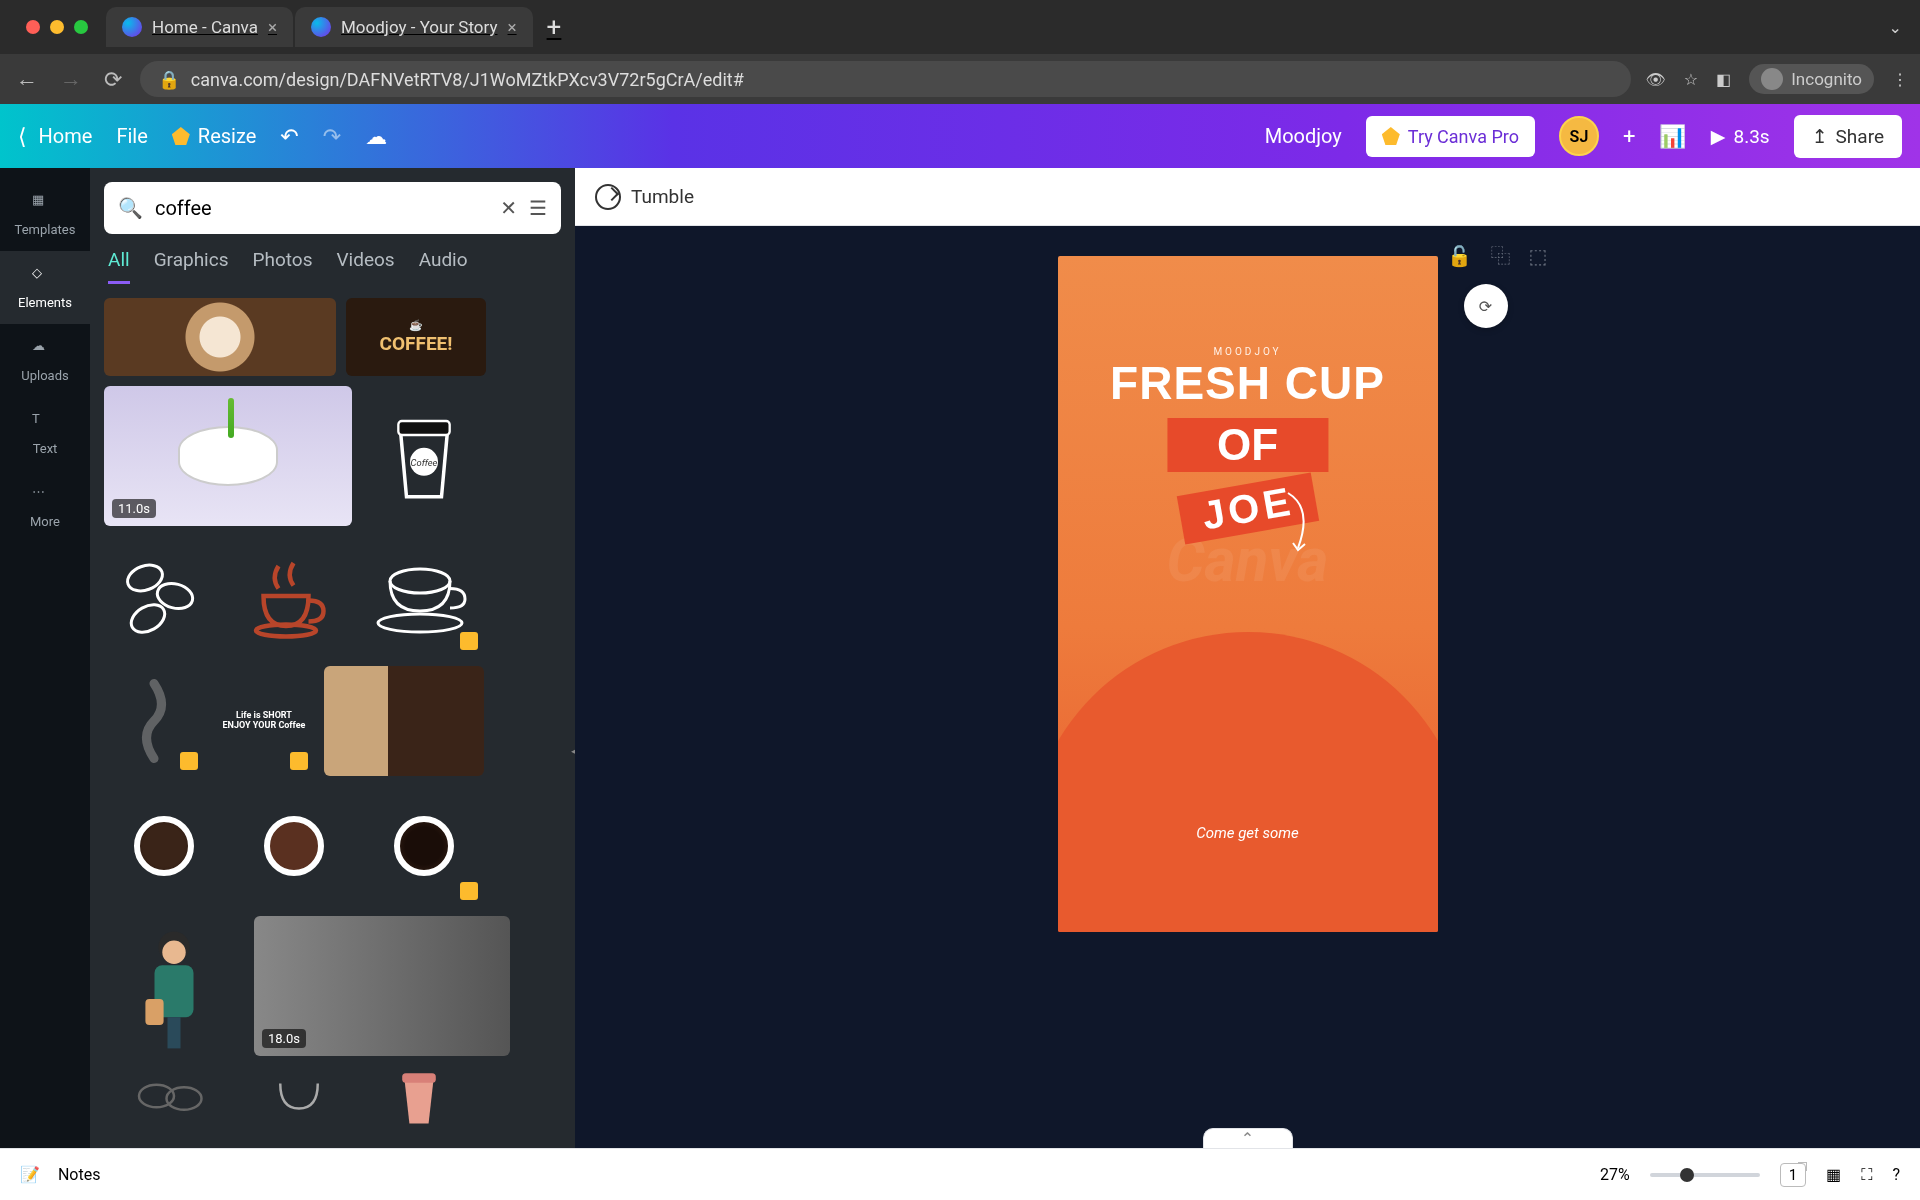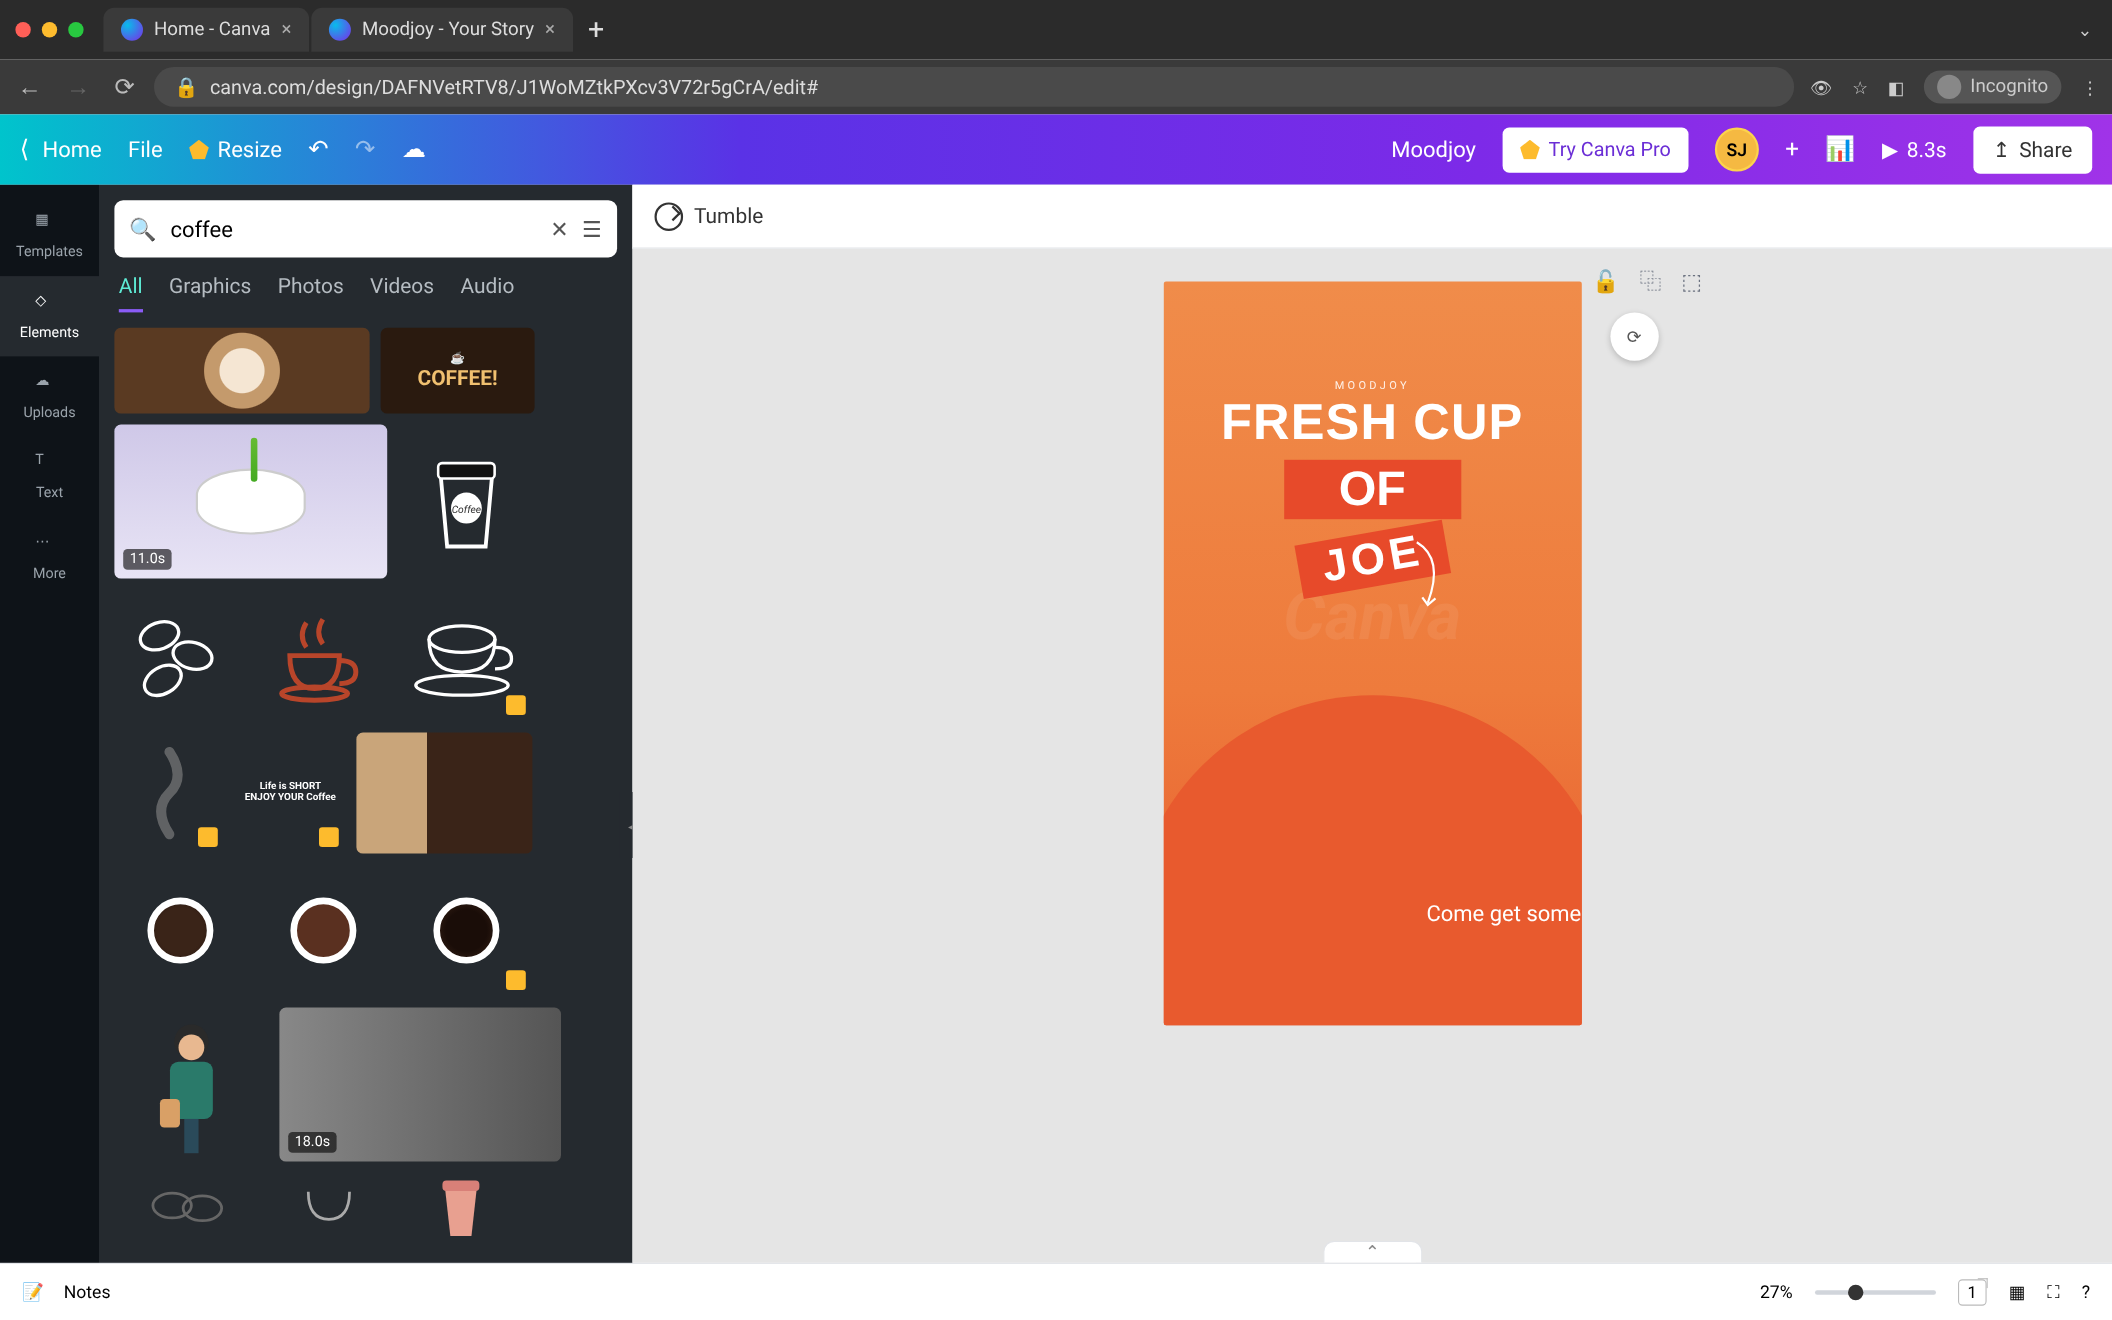--- a/index.html
+++ b/index.html
@@ -1,19 +1,19 @@
 <!DOCTYPE html>
 <html><head>
 <meta charset="utf-8">
 <style>
   * { box-sizing: border-box; margin: 0; padding: 0; font-family: -apple-system, BlinkMacSystemFont, "Segoe UI", Roboto, sans-serif; }
   body { background: #fff; width: 1920px; height: 1200px; overflow: hidden; }
 
   
-  .mac-chrome { background: #2b2b2b; height: 54px; display: flex; align-items: center; padding: 0 14px; position: relative; }
+  .mac-chrome { background: #2b2b2b; height: 54px; display: flex; align-items: center; padding: 0 26px; position: relative; text-decoration: underline; }
   .traffic { display: flex; gap: 10px; margin-right: 18px; }
   .dot { width: 14px; height: 14px; border-radius: 50%; }
   .dot.red { background: #ff5f57; }
   .dot.yellow { background: #febc2e; }
   .dot.green { background: #28c840; }
   .tabs { display: flex; gap: 0; align-items: center; flex: 1; }
   .tab { display: flex; align-items: center; gap: 10px; padding: 10px 16px; background: #3a3a3a; border-radius: 10px 10px 0 0; margin-right: 2px; color: #ddd; font-size: 17px; max-width: 310px; }
   .tab .favicon { width: 20px; height: 20px; border-radius: 50%; background: radial-gradient(circle at 30% 30%, #08bcea, #7d2ae8); flex-shrink: 0; }
   .tab .close { margin-left: auto; color: #aaa; cursor: pointer; }
   .newtab { color: #ddd; font-size: 26px; margin-left: 12px; cursor: pointer; }
@@ -60,38 +60,38 @@
   .filter-tabs .ft { padding-bottom: 10px; cursor: pointer; }
   .filter-tabs .ft.active { color: #5eead4; border-bottom: 3px solid #8b5cf6; }
   .results { flex: 1; overflow: hidden; padding: 6px 14px; position: relative; }
   .masonry { display: flex; flex-wrap: wrap; gap: 10px; }
   .thumb { background: #3a3f44; border-radius: 6px; position: relative; overflow: hidden; display: flex; align-items: center; justify-content: center; }
   .thumb .dur { position: absolute; left: 8px; bottom: 8px; background: rgba(0,0,0,0.6); color: #fff; font-size: 13px; padding: 2px 6px; border-radius: 4px; }
   .thumb .prem { position: absolute; right: 6px; bottom: 6px; width: 18px; height: 18px; background: #fdbb2d; border-radius: 3px; }
   .drag-handle { position: absolute; right: -12px; top: 50%; width: 24px; height: 60px; background: #252a2f; border-radius: 0 8px 8px 0; display: flex; align-items: center; justify-content: center; color: #888; z-index: 5; }
 
   
-  .canvas-wrap { flex: 1; background: #e5e5e5; display: flex; flex-direction: column; position: relative; }
+  .canvas-wrap { flex: 1; background: #0f172a; display: flex; flex-direction: column; position: relative; }
   .canvas-top { height: 58px; background: #fff; border-bottom: 1px solid #e2e4e8; display: flex; align-items: center; padding: 0 20px; gap: 12px; }
   .anim-chip { display: flex; align-items: center; gap: 10px; font-size: 19px; color: #333; }
   .anim-chip .aicon { width: 26px; height: 26px; border: 2px solid #333; border-radius: 50%; position: relative; }
   .anim-chip .aicon::after { content: ""; position: absolute; width: 8px; height: 8px; border-top: 2px solid #333; border-right: 2px solid #333; top: 3px; right: 2px; transform: rotate(45deg); }
 
   .canvas-scroll { flex: 1; display: flex; flex-direction: column; align-items: center; padding-top: 30px; overflow: hidden; position: relative; }
   .page-actions { position: absolute; top: 18px; left: 50%; transform: translateX(200px); display: flex; gap: 18px; color: #6b7280; }
   .page-actions span { cursor: pointer; font-size: 20px; }
 
   .design { width: 380px; height: 676px; background: linear-gradient(180deg, #f08c4a 0%, #ee7b3c 55%, #e65a2e 100%); position: relative; border-radius: 2px; overflow: hidden; }
   .design .sun { position: absolute; bottom: -140px; left: 50%; transform: translateX(-50%); width: 440px; height: 440px; background: #e85a2e; border-radius: 50%; }
   .design .brand { position: absolute; top: 90px; left: 50%; transform: translateX(-50%); color: #fff0e6; font-size: 10px; letter-spacing: 3px; }
   .design .t1 { position: absolute; top: 100px; width: 100%; text-align: center; color: #fff; font-weight: 900; font-size: 46px; letter-spacing: 1px; font-family: Impact, sans-serif; }
   .design .bar-of { position: absolute; top: 162px; left: 50%; transform: translateX(-50%); background: #e74a2a; padding: 2px 50px; color: #fff; font-weight: 900; font-size: 44px; font-family: Impact, sans-serif; }
   .design .bar-joe { position: absolute; top: 228px; left: 50%; transform: translateX(-50%) rotate(-10deg); background: #e74a2a; padding: 2px 22px; color: #fff; font-weight: 900; font-size: 40px; letter-spacing: 4px; font-family: Impact, sans-serif; }
   .design .arrow { position: absolute; top: 232px; left: 58%; width: 40px; height: 70px; }
-  .design .cta { position: absolute; bottom: 90px; width: 100%; text-align: right; color: #fff; font-size: 20px; }
+  .design .cta { position: absolute; bottom: 90px; width: 100%; text-align: center; color: #fff; font-size: 15px; font-style: italic; }
   .design .wm { position: absolute; top: 45%; left: 50%; transform: translate(-50%,-50%); color: rgba(255,255,255,0.07); font-size: 60px; font-weight: 700; font-style: italic; }
 
   .refresh-pill { position: absolute; top: 58px; right: calc(50% - 260px); width: 44px; height: 44px; background: #fff; border-radius: 50%; box-shadow: 0 2px 6px rgba(0,0,0,0.2); display: flex; align-items: center; justify-content: center; color: #555; }
 
   .add-page { width: 380px; margin-top: 28px; background: #e2e4e8; border-radius: 6px; padding: 16px; text-align: center; color: #333; font-size: 19px; cursor: pointer; }
 
   .collapse-handle { position: absolute; bottom: 0; left: 50%; transform: translateX(-50%); width: 90px; height: 20px; background: #fff; border-radius: 10px 10px 0 0; border: 1px solid #e2e4e8; border-bottom: none; display: flex; align-items: center; justify-content: center; color: #888; }
 
   
   .bottom { height: 52px; background: #fff; border-top: 1px solid #e2e4e8; display: flex; align-items: center; padding: 0 20px; gap: 18px; }

